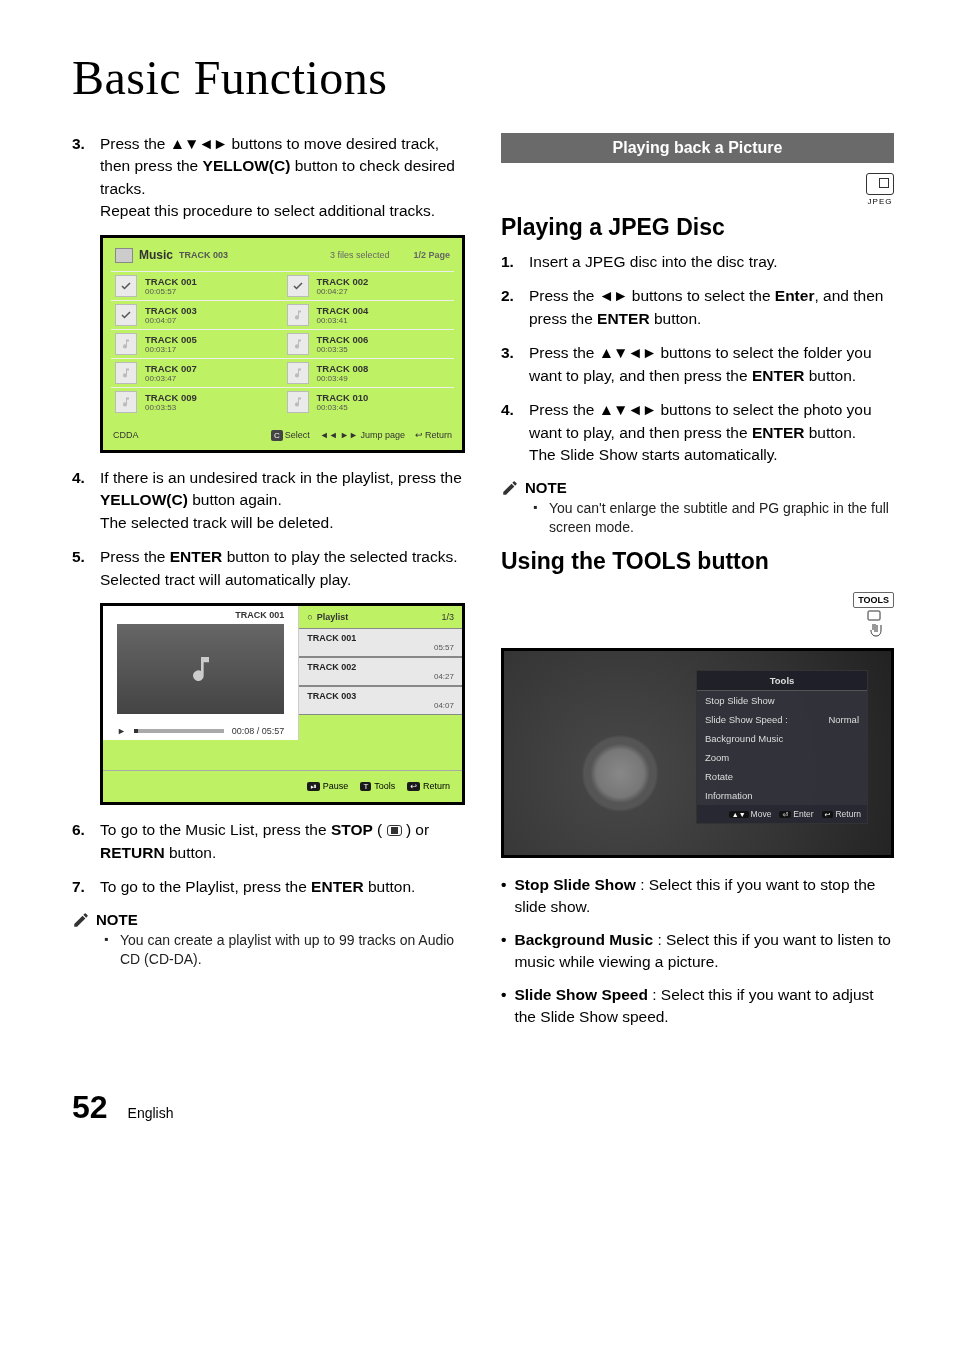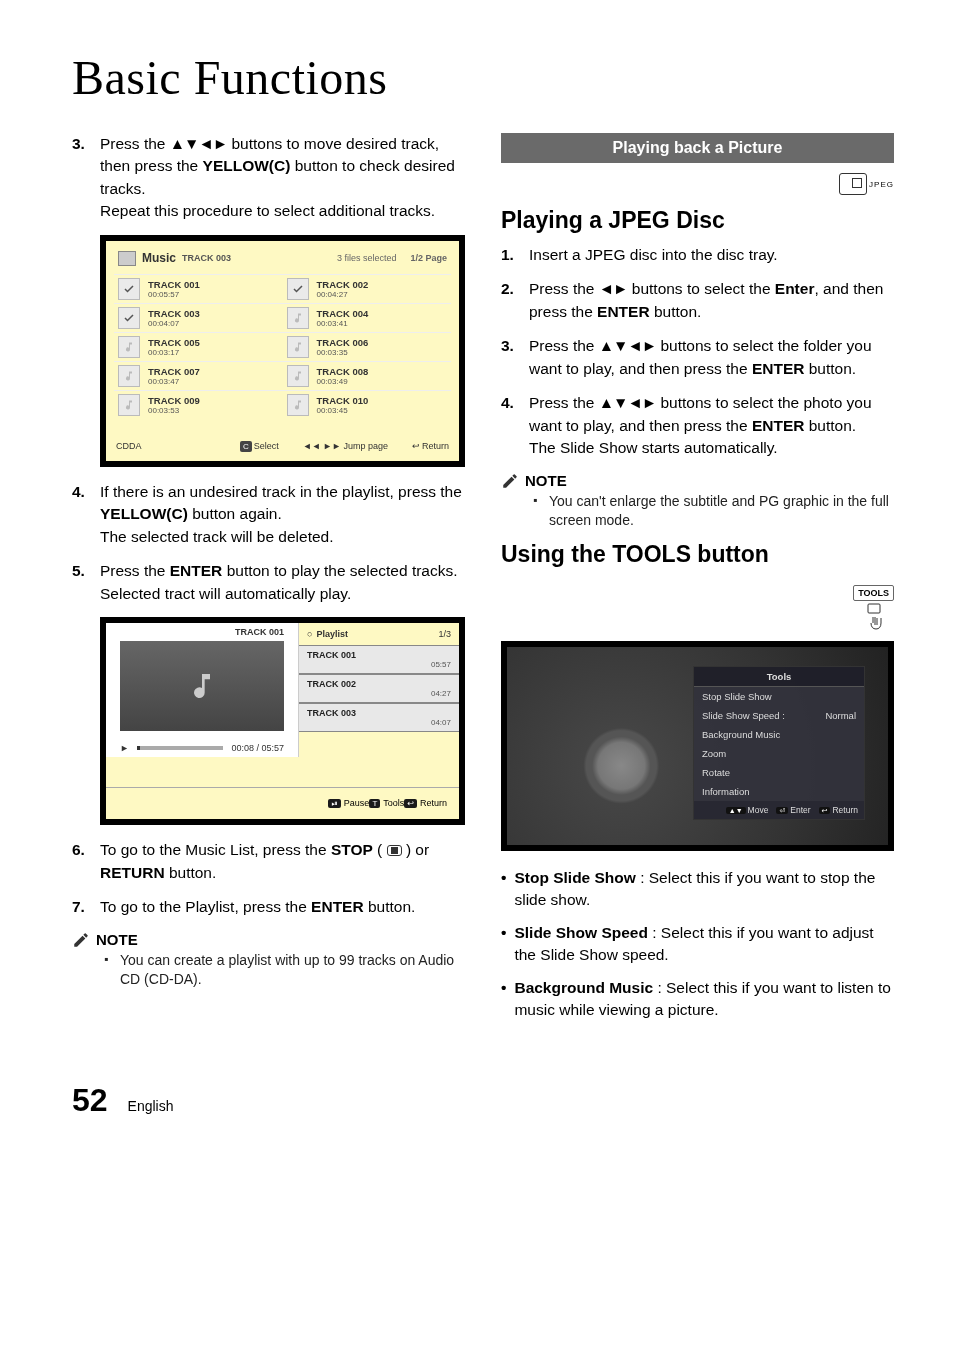--- a/index.html
+++ b/index.html
@@ -37,22 +37,22 @@
     font-weight: bold;
     width: 28px;
     flex-shrink: 0;
   }
   .step .body { flex: 1; }
   .bold { font-weight: bold; }
   .arrows { font-weight: bold; letter-spacing: -1px; }
 
   
   .shot {
-    border: 6px solid #000000;
-    background: #fef9c3;
+    border: 3px solid #000000;
+    background: #bef264;
     margin: 10px 0 14px 28px;
     font-size: 10px;
   }
   .music-shot .m-header {
     display: flex;
     align-items: center;
     padding: 10px 12px 8px 12px;
     font-size: 11px;
     color: #333;
   }
@@ -80,21 +80,21 @@
     margin-right: 8px;
     display:flex;align-items:center;justify-content:center;
     color:#999; background:#eaeaea;
   }
   .track-item .th.check { color:#666; }
   .track-item .th svg { width:12px; height:12px; }
   .track-item .tinfo .tn { font-weight: bold; font-size: 9.5px; color:#333;}
   .track-item .tinfo .td { font-size: 8px; color:#555;}
   .shot-footer {
     display:flex; align-items:center; padding: 8px 10px 10px 10px;
-    font-size: 9px; color:#333; gap:24px; margin-top:14px;
+    font-size: 9px; color:#333; gap:10px; margin-top:6px;
   }
   .shot-footer .sp { flex:1; }
   .shot-footer .tag { background:#444;color:#fff;padding:1px 3px;border-radius:2px;font-size:8px;margin-right:2px;}
 
   
   .play-shot { display:flex; flex-direction:column; }
   .play-top { display:flex; flex:1; }
   .play-left { flex:1.2; background:#fff; display:flex; flex-direction:column; }
   .play-left .nowplay {
     background: linear-gradient(#666,#444);
@@ -106,42 +106,42 @@
   .play-left .note-svg { width:32px;height:32px; }
   .play-left .progress { padding: 4px 14px; font-size:9px; color:#333; display:flex; align-items:center; gap:8px;}
   .play-left .bar { flex:1; height:4px; background:#aaa; position:relative;}
   .play-left .bar::after{content:"";position:absolute;left:0;top:0;height:100%;width:4%;background:#333;}
   .play-right { flex:1; border-left:1px solid #ccc; }
   .play-right .pr-head { display:flex; padding:6px 8px; font-size:9px; color:#333; align-items:center; }
   .play-right .pr-head .sp{flex:1;}
   .pl-item { border:1px solid #888; border-left:none;border-right:none; padding:4px 8px; margin:0; background:#e8e8e8;}
   .pl-item .top { font-weight:bold; font-size:9px; color:#222;}
   .pl-item .dur { text-align:right; font-size:8px; color:#555;}
-  .play-footer { display:flex; justify-content:flex-end; padding:10px 12px; border-top:1px solid #aaa; font-size:9px; margin-top:30px;}
+  .play-footer { display:flex; justify-content:flex-end; gap:12px; padding:10px 12px; border-top:1px solid #aaa; font-size:9px; margin-top:30px;}
   .play-footer .k{background:#1a1a1a;color:#fff;padding:0 3px;border-radius:2px;font-size:8px;margin-right:3px;}
 
   .note-block { margin: 8px 0 10px 0; }
   .note-head { display:flex; align-items:center; font-weight:bold; font-size:15px; gap:6px;}
   .note-head svg { width:18px;height:18px; }
   .note-list { margin: 2px 0 0 32px; padding:0; list-style: none; }
   .note-list li { position:relative; padding-left: 16px; font-size:14px; line-height:1.4; color:#222;}
   .note-list li::before { content:"▪"; position:absolute; left:0; top:0; font-size:12px;}
 
   
   .section-bar {
     background: #6a6a6a;
     color: #fff;
     text-align: center;
     font-weight: bold;
     padding: 6px 0;
     font-size: 16px;
     margin-bottom: 10px;
   }
   .jpeg-badge { text-align:right; margin-bottom:8px; }
-  .jpeg-badge .box { display:inline-flex; flex-direction:row; align-items:center; gap:2px;}
+  .jpeg-badge .box { display:inline-flex; flex-direction:column; align-items:center; gap:2px;}
   .jpeg-badge .ic { width:28px;height:22px;border:1.5px solid #333;border-radius:3px;position:relative;}
   .jpeg-badge .ic::after{content:"";position:absolute;right:4px;top:4px;width:8px;height:8px;border:1.5px solid #333;}
   .jpeg-badge .lbl { font-size:8px; letter-spacing:1px;}
   h2.sub { font-size:23px; margin: 8px 0 10px 0; }
   .desc-list { margin: 10px 0 0 0; padding:0; list-style:none; }
   .desc-list li { font-size:15.5px; line-height:1.45; margin-bottom:10px; display:flex;}
   .desc-list li::before { content:"•"; font-weight:bold; margin-right:8px;}
   .desc-list li .w { flex:1; }
 
   
@@ -196,21 +196,21 @@
         </div>
       </div>
 
       <div class="shot music-shot">
         <div class="m-header">
           <span class="icon-music"></span>
           <span class="title-text">Music</span>
           <span class="subtitle">TRACK 003</span>
           <span class="spacer"></span>
           <span class="meta">3 files selected</span>
-          <span class="meta" style="margin-left:14px;font-weight:bold;">1/2 Page</span>
+          <span class="meta" style="margin-left:24px;font-weight:bold;">1/2 Page</span>
         </div>
         <div class="track-grid" id="track-grid">
             <div class="track-item">
               <span class="th check">
                 <svg viewBox="0 0 24 24">
                   <path fill="none" stroke="#555" stroke-width="3" d="M4 12l5 5L20 6"></path>
                 </svg>
               </span>
               <span class="tinfo">
                 <div class="tn">TRACK 001</div>
@@ -500,24 +500,24 @@
             <span><span class="k">↩</span><span>Return</span></span>
           </div>
         </div>
       </div>
 
       <ul class="desc-list" id="bullets">
           <li>
             <span class="w"><span class="bold">Stop Slide Show</span> : Select this if you want to stop the slide show.</span>
           </li>
           <li>
-            <span class="w"><span class="bold">Slide Show Speed</span> : Select this if you want to adjust the Slide Show speed.</span>
+            <span class="w"><span class="bold">Background Music</span> : Select this if you want to listen to music while viewing a picture.</span>
           </li>
           <li>
-            <span class="w"><span class="bold">Background Music</span> : Select this if you want to listen to music while viewing a picture.</span>
+            <span class="w"><span class="bold">Slide Show Speed</span> : Select this if you want to adjust the Slide Show speed.</span>
           </li>
         </ul>
 
     </div>
   </div>
 
   <div class="page-num">
     <span class="big">52</span><span>English</span>
   </div>
 </div>

